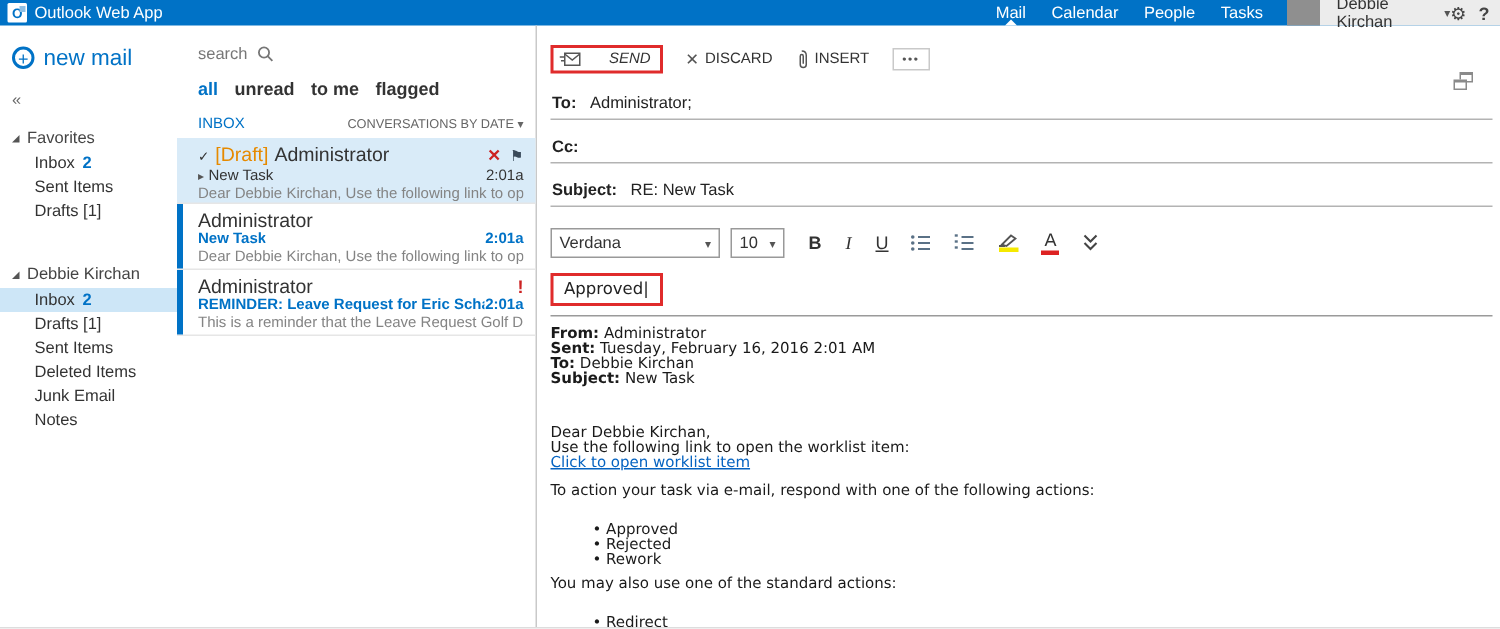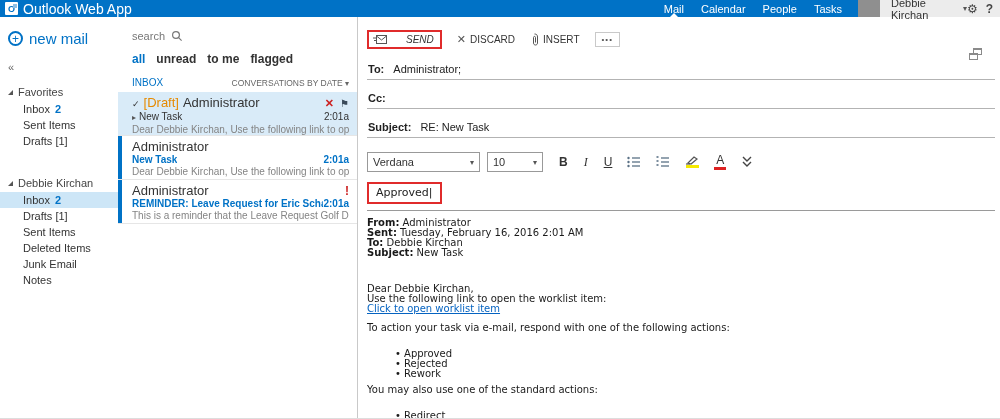--- a/index.html
+++ b/index.html
@@ -6,21 +6,21 @@
   body { background:#fff; }
   .app { width:1000px; height:419px; position:relative; overflow:hidden;
          font-family:"Liberation Sans", sans-serif; background:#fff; border-bottom:1px solid #ddd; }
 
   
   .topbar { height:17px; background:var(--accent,#0072C6); display:flex; align-items:center; color:#fff; }
   .logo-box { position:relative; width:13px; height:13px; background:#fff; margin:0 5px 0 5px;
               display:flex; align-items:center; justify-content:center; border-radius:1px;
               color:var(--accent,#0072C6); font-size:9px; font-weight:bold; }
   .logo-box::after { content:''; position:absolute; right:1px; top:2px; width:4px; height:4px; background:#8fbfe4; }
-  .app-name { font-size:14px; }
+  .app-name { font-size:11px; }
   .topnav { margin-left:auto; display:flex; align-items:center; height:100%; }
   .nav-item { font-size:11px; padding:0 1px; margin-right:15px; position:relative; height:100%;
               display:flex; align-items:center; cursor:pointer; }
   .nav-item.active::after { content:''; position:absolute; bottom:0; left:50%; margin-left:-4px;
               border-left:4px solid transparent; border-right:4px solid transparent; border-bottom:4px solid #fff; }
   .avatar-block { width:22px; height:100%; background:#8f8f8f; }
   .user-area { width:120px; height:100%; background:#ececec; color:#333; display:flex; align-items:center;
                font-size:11px; padding:0 7px 0 11px; }
   .user-caret { font-size:8px; color:#555; margin-left:5px; }
   .gear { margin-left:auto; font-size:12px; color:#444; cursor:pointer; }
@@ -88,21 +88,21 @@
   .field-row { display:flex; align-items:baseline; border-bottom:1px solid #b3b3b3; padding:0 0 4px 1px;
                font-size:11px; color:#222; cursor:text; }
   .field-row + .field-row { margin-top:12px; }
   .f-label { font-weight:bold; margin-right:9px; }
   .f-sub { margin-top:11px; }
 
   .fmtbar { display:flex; align-items:center; margin-top:14px; }
   .sel-box { height:20px; border:1px solid #999; display:flex; align-items:center; font-size:11px;
              color:#333; padding:0 5px; justify-content:space-between; cursor:pointer; background:#fff; }
   .sel-font { width:113px; }
-  .sel-size { width:56px; margin-left:7px;text-align:center; }
+  .sel-size { width:36px; margin-left:7px;text-align:center; }
   .sel-caret { font-size:8px; color:#555; margin-left:6px; }
   .fmt-btn { margin-left:16px; font-size:12px; color:#333; cursor:pointer; line-height:12px; }
   .fb-bold { font-weight:bold; }
   .fb-italic { font-style:italic; font-family:"Liberation Serif", serif; }
   .fb-under { text-decoration:underline; }
   .fmt-ico { margin-left:15px; cursor:pointer; display:flex; flex-direction:column; align-items:center; }
   .a-color { font-size:12px; color:#333; line-height:11px; }
   .red-bar { width:12px; height:3px; background:#d22; margin-top:1px; }
   .yellow-bar { width:13px; height:3px; background:#f5e900; margin-top:0px; }
 

